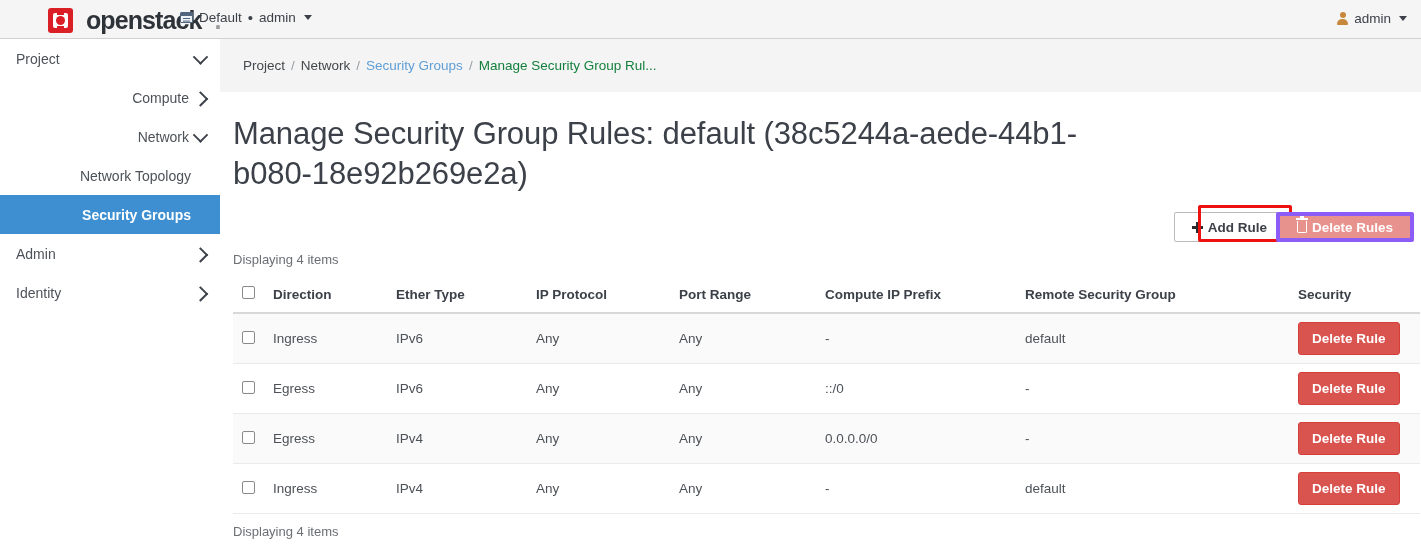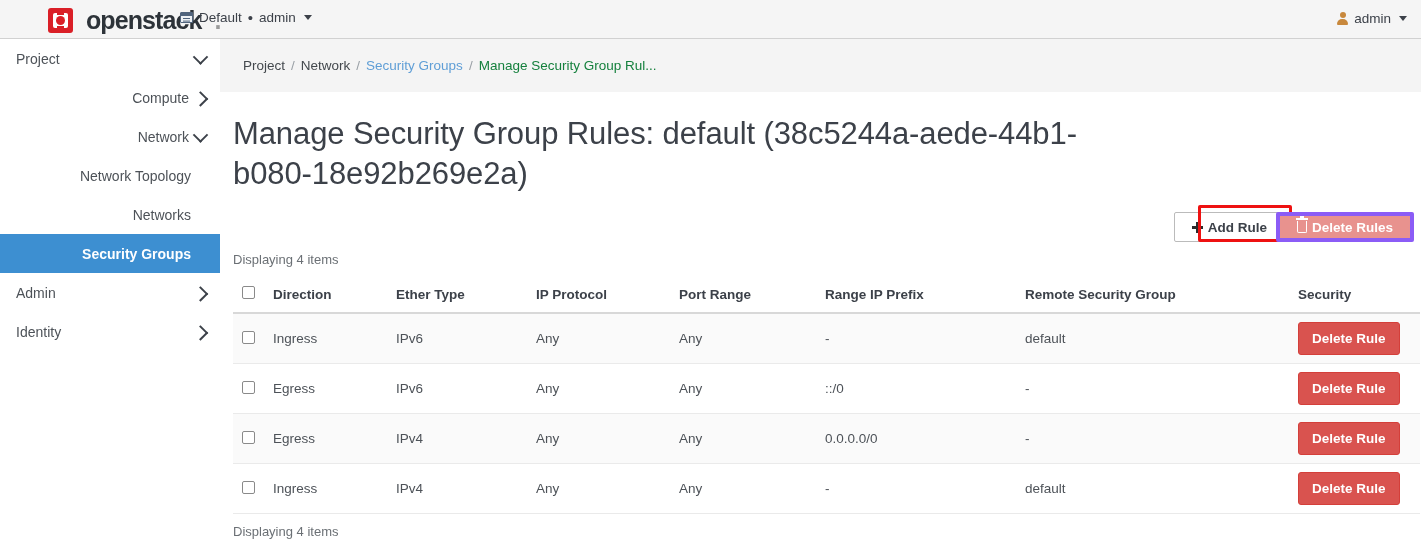--- a/index.html
+++ b/index.html
@@ -328,24 +328,20 @@
       <span class="chev right"></span>
     </div>
     <div class="nav-item">
       <span class="nav-label">Network</span>
       <span class="chev down"></span>
     </div>
     <div class="nav-item">
       <span class="nav-label">Network Topology</span>
       <span class="chev-spacer"></span>
     </div>
-    <div class="nav-item">
-      <span class="nav-label">Networks</span>
-      <span class="chev-spacer"></span>
-    </div>
     <div class="nav-item active">
       <span class="nav-label">Security Groups</span>
       <span class="chev-spacer"></span>
     </div>
     <div class="nav-item level0">
       <span class="nav-label">Admin</span>
       <span class="chev right"></span>
     </div>
     <div class="nav-item level0">
       <span class="nav-label">Identity</span>
@@ -386,21 +382,21 @@
     <table class="rules">
       <thead>
         <tr>
           <th class="c-chk">
             <span class="cb"></span>
           </th>
           <th class="c-dir">Direction</th>
           <th class="c-eth">Ether Type</th>
           <th class="c-ipp">IP Protocol</th>
           <th class="c-prt">Port Range</th>
-          <th class="c-rip">Range IP Prefix</th>
+          <th class="c-rip">Compute IP Prefix</th>
           <th class="c-rsg">Remote Security Group</th>
           <th class="c-act">Security</th>
         </tr>
       </thead>
       <tbody>
         <tr class="zebra">
           <td class="c-chk">
             <span class="cb"></span>
           </td>
           <td class="c-dir">Ingress</td>

